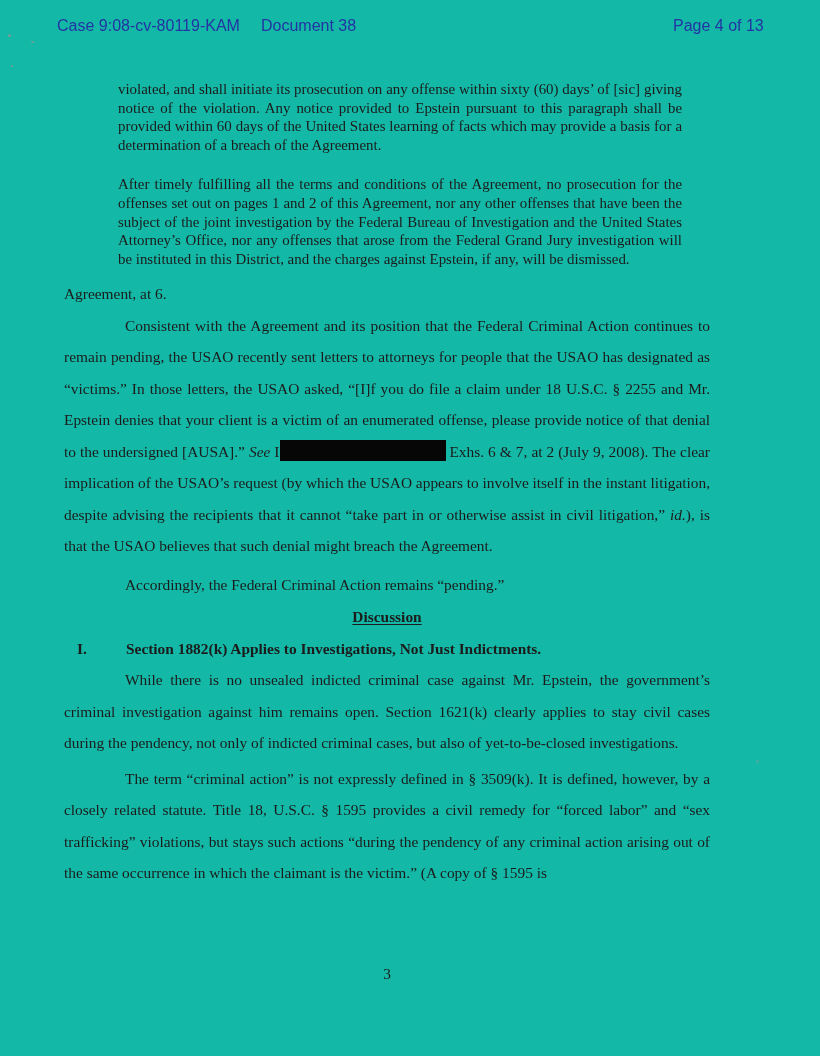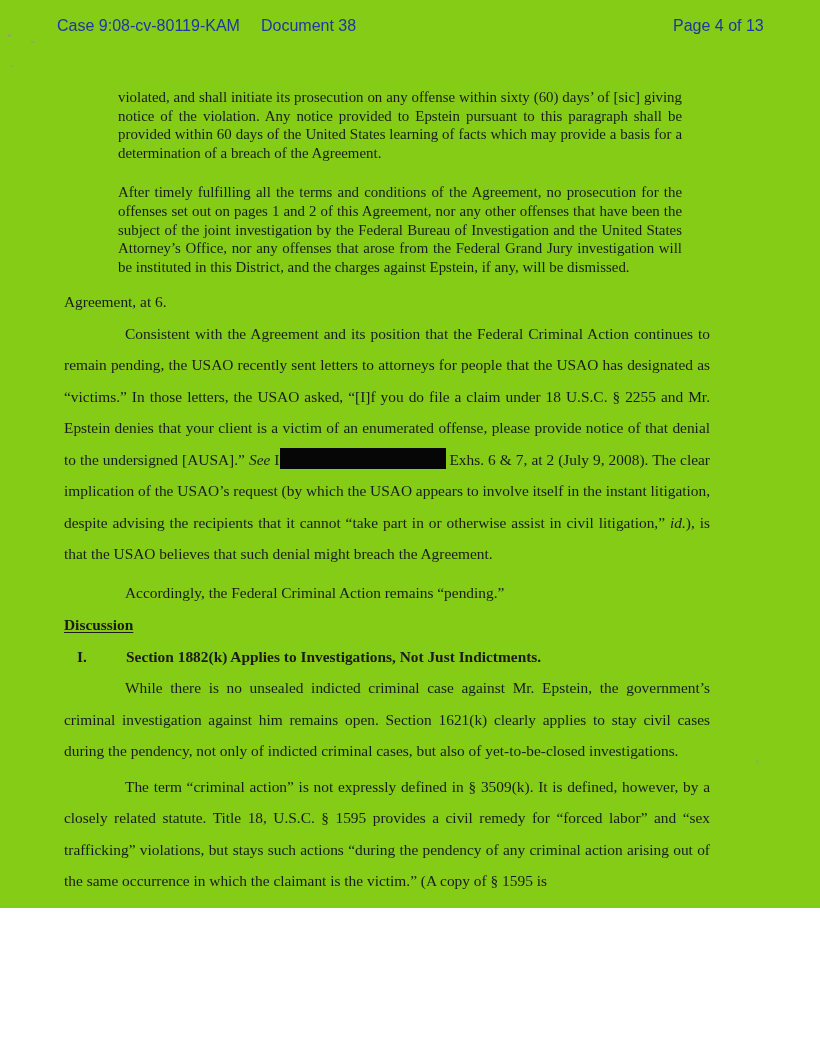--- a/index.html
+++ b/index.html
@@ -1,19 +1,19 @@
 <!DOCTYPE html>
 <html><head>
 <meta charset="utf-8">
 <style>
   html,body { margin:0; padding:0; background:#ffffff; }
   .page {
     position:relative;
-    width:820px; height:908px;
-    background:#84cc16;
+    width:820px; height:1056px;
+    background:#14b8a6;
     font-family:"Liberation Serif", serif;
     color:#1b1b1b;
     overflow:hidden;
   }
   
   .docket-header {
     position:absolute; top:17px; left:0; width:820px; height:22px;
     font-family:"Liberation Sans", sans-serif;
     font-size:16px; color:#2334a4; white-space:nowrap;
   }
@@ -24,21 +24,21 @@
   .hdr-page    { left:673px; }
 
   
   .content { position:absolute; left:64px; top:80px; width:646px; }
 
   .bq {
     margin:0 28px 0 54px;
     font-size:14.9px; line-height:18.6px;
     text-align:justify;
   }
-  .bq1 { margin-top:8px; }
+  .bq1 { margin-top:0; }
   .bq2 { margin-top:21px; }
 
   .cite { margin:10px 0 0 0; font-size:15.4px; line-height:31.5px; }
 
   .para {
     margin:0; font-size:15.4px; line-height:31.5px;
     text-align:justify; text-indent:61px;
   }
   .para-accordingly { margin-top:7px; text-align:left; }
   .para-term { margin-top:4px; }
@@ -49,21 +49,21 @@
     display:inline-block;
     width:166px; height:21px;
     background:#060606;
     vertical-align:-4px;
     margin:0 3px 0 1px;
   }
 
   .discussion {
     margin:1px 0 0 0;
     font-size:15.4px; line-height:31.5px;
-    font-weight:bold; 
+    font-weight:bold; text-align:center;
   }
   .discussion span { text-decoration:underline; text-underline-offset:2px; }
 
   .section-heading {
     margin:0; display:flex;
     padding-left:13px;
     font-size:15.4px; line-height:31.5px; font-weight:bold;
   }
   .section-heading .numeral { width:49px; flex:0 0 49px; }
 

